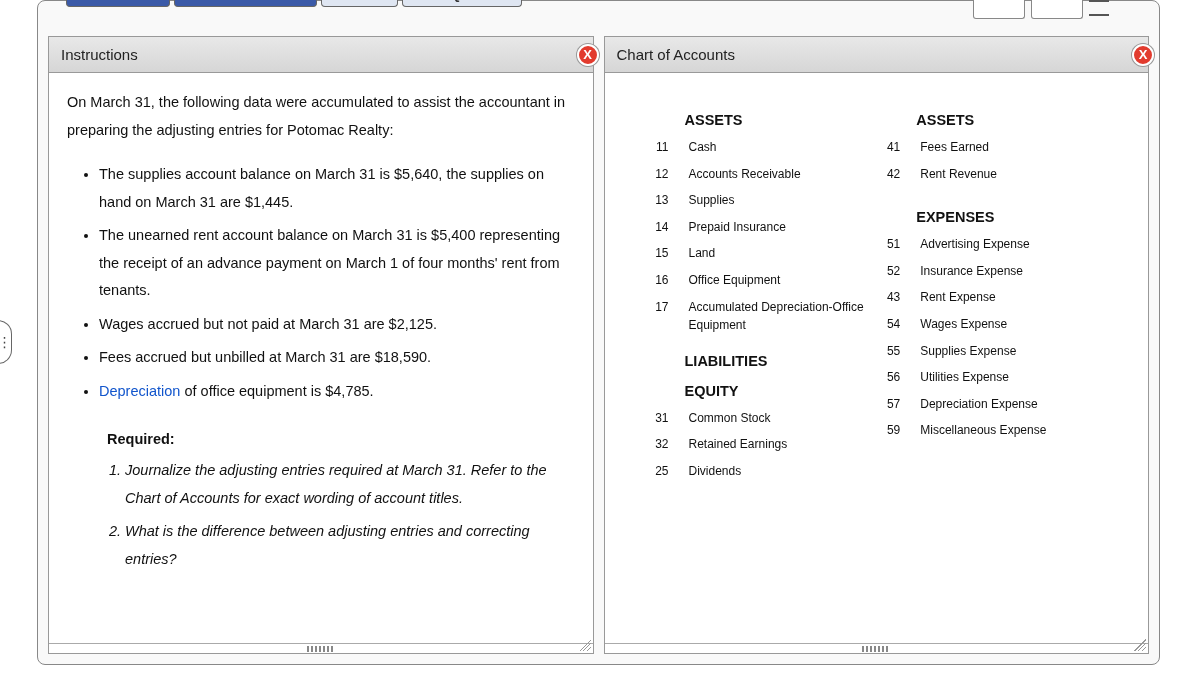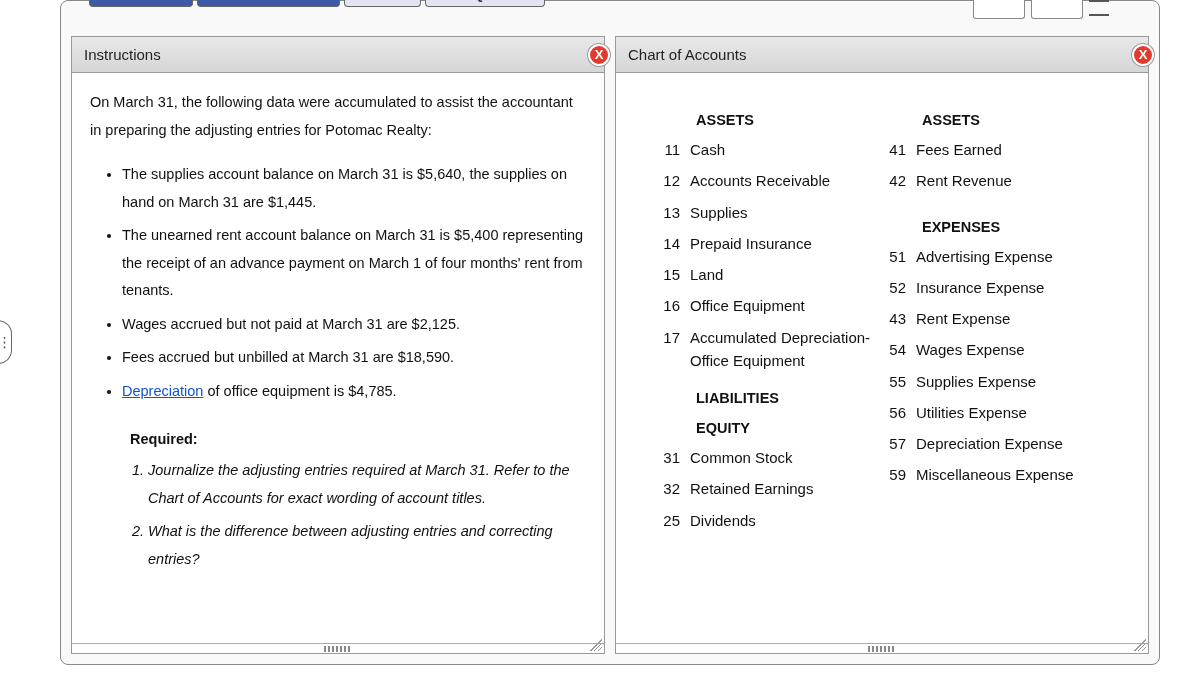--- a/index.html
+++ b/index.html
@@ -7,21 +7,21 @@
     font-family: Arial, Helvetica, sans-serif;
     font-size: 14px;
     background: #fff;
     color: #111;
     overflow: hidden;
   }
   .page {
     width: 1200px;
     height: 676px;
     position: relative;
-    padding: 0 40px 10px 60px;
+    padding: 0 40px 10px 37px;
   }
   .outer-card {
     border: 1px solid #888;
     border-radius: 8px;
     background: #f9f9f9;
     padding: 0 10px 8px 10px;
     position: relative;
     height: 665px;
   }
   .tabbar {
@@ -122,21 +122,21 @@
     line-height: 1.9;
     font-size: 14.5px;
   }
   .intro { margin-bottom: 14px; }
   ul.bullets {
     list-style: disc;
     margin-left: 32px;
     margin-bottom: 18px;
   }
   ul.bullets li { padding: 3px 0; }
-  .link { color: #1155cc; text-decoration: underline; cursor: pointer; }
+  .link { color: #1155cc; cursor: pointer; }
   .req-label { font-weight: bold; margin-left: 40px; }
   ol.req {
     list-style: decimal;
     margin-left: 58px;
     margin-top: 0;
   }
   ol.req li { font-style: italic; padding: 3px 0; }
 
   
   .coa-body {
@@ -152,23 +152,23 @@
     margin-top: 23px;
   }
   .coa-col { flex: 1 1 50%; }
   .coa-head {
     font-weight: bold;
     margin: 4px 0 6px 40px;
     font-size: 14.5px;
   }
   .acct {
     display: flex;
-    gap: 10px;
+    gap: 20px;
     padding: 4px 0;
-    font-size: 15px;
+    font-size: 12px;
     line-height: 1.55;
   }
   .acct .num { width: 24px; text-align: right; }
   .acct .name { flex: 1; }
   .hscroll {
     height: 10px;
     display: flex;
     align-items: center;
     justify-content: center;
     border-top: 1px solid #aaa;

